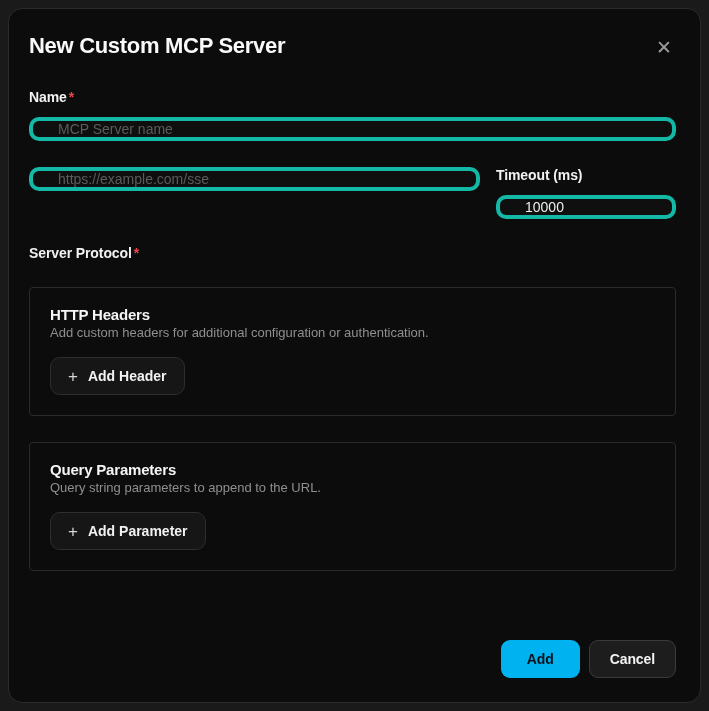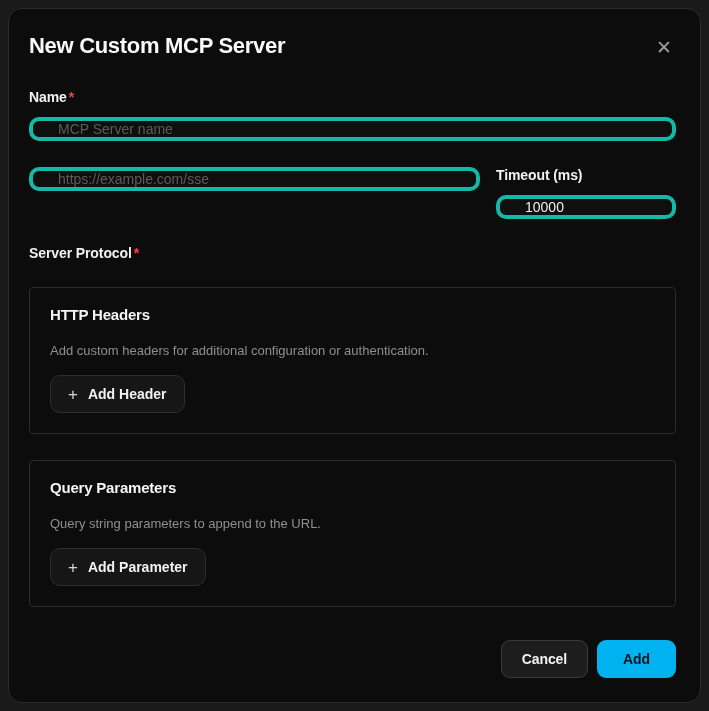--- a/index.html
+++ b/index.html
@@ -110,21 +110,21 @@
   }
   .section-title {
     font-size: 15px;
     font-weight: 700;
     color: #f5f5f5;
     letter-spacing: -0.2px;
   }
   .section-desc {
     font-size: 13px;
     color: #8f8f8f;
-    margin-top: 20px;
+    margin-top: 2px;
   }
   .add-btn {
     margin-top: 17px;
     display: inline-flex;
     align-items: center;
     gap: 10px;
     height: 38px;
     padding: 0 17px;
     background: #161616;
     border: 1px solid #2e2e2e;
@@ -209,17 +209,17 @@
   <div class="section-box" style="margin-bottom:0">
     <div class="section-title">Query Parameters</div>
     <div class="section-desc">Query string parameters to append to the URL.</div>
     <button class="add-btn">
       <span class="plus">+</span>
       <span>Add Parameter</span>
     </button>
   </div>
 
   <div class="footer">
+    <button class="btn btn-add">Add</button>
     <button class="btn btn-cancel">Cancel</button>
-    <button class="btn btn-add">Add</button>
   </div>
 
 </div>
 
 </body></html>

